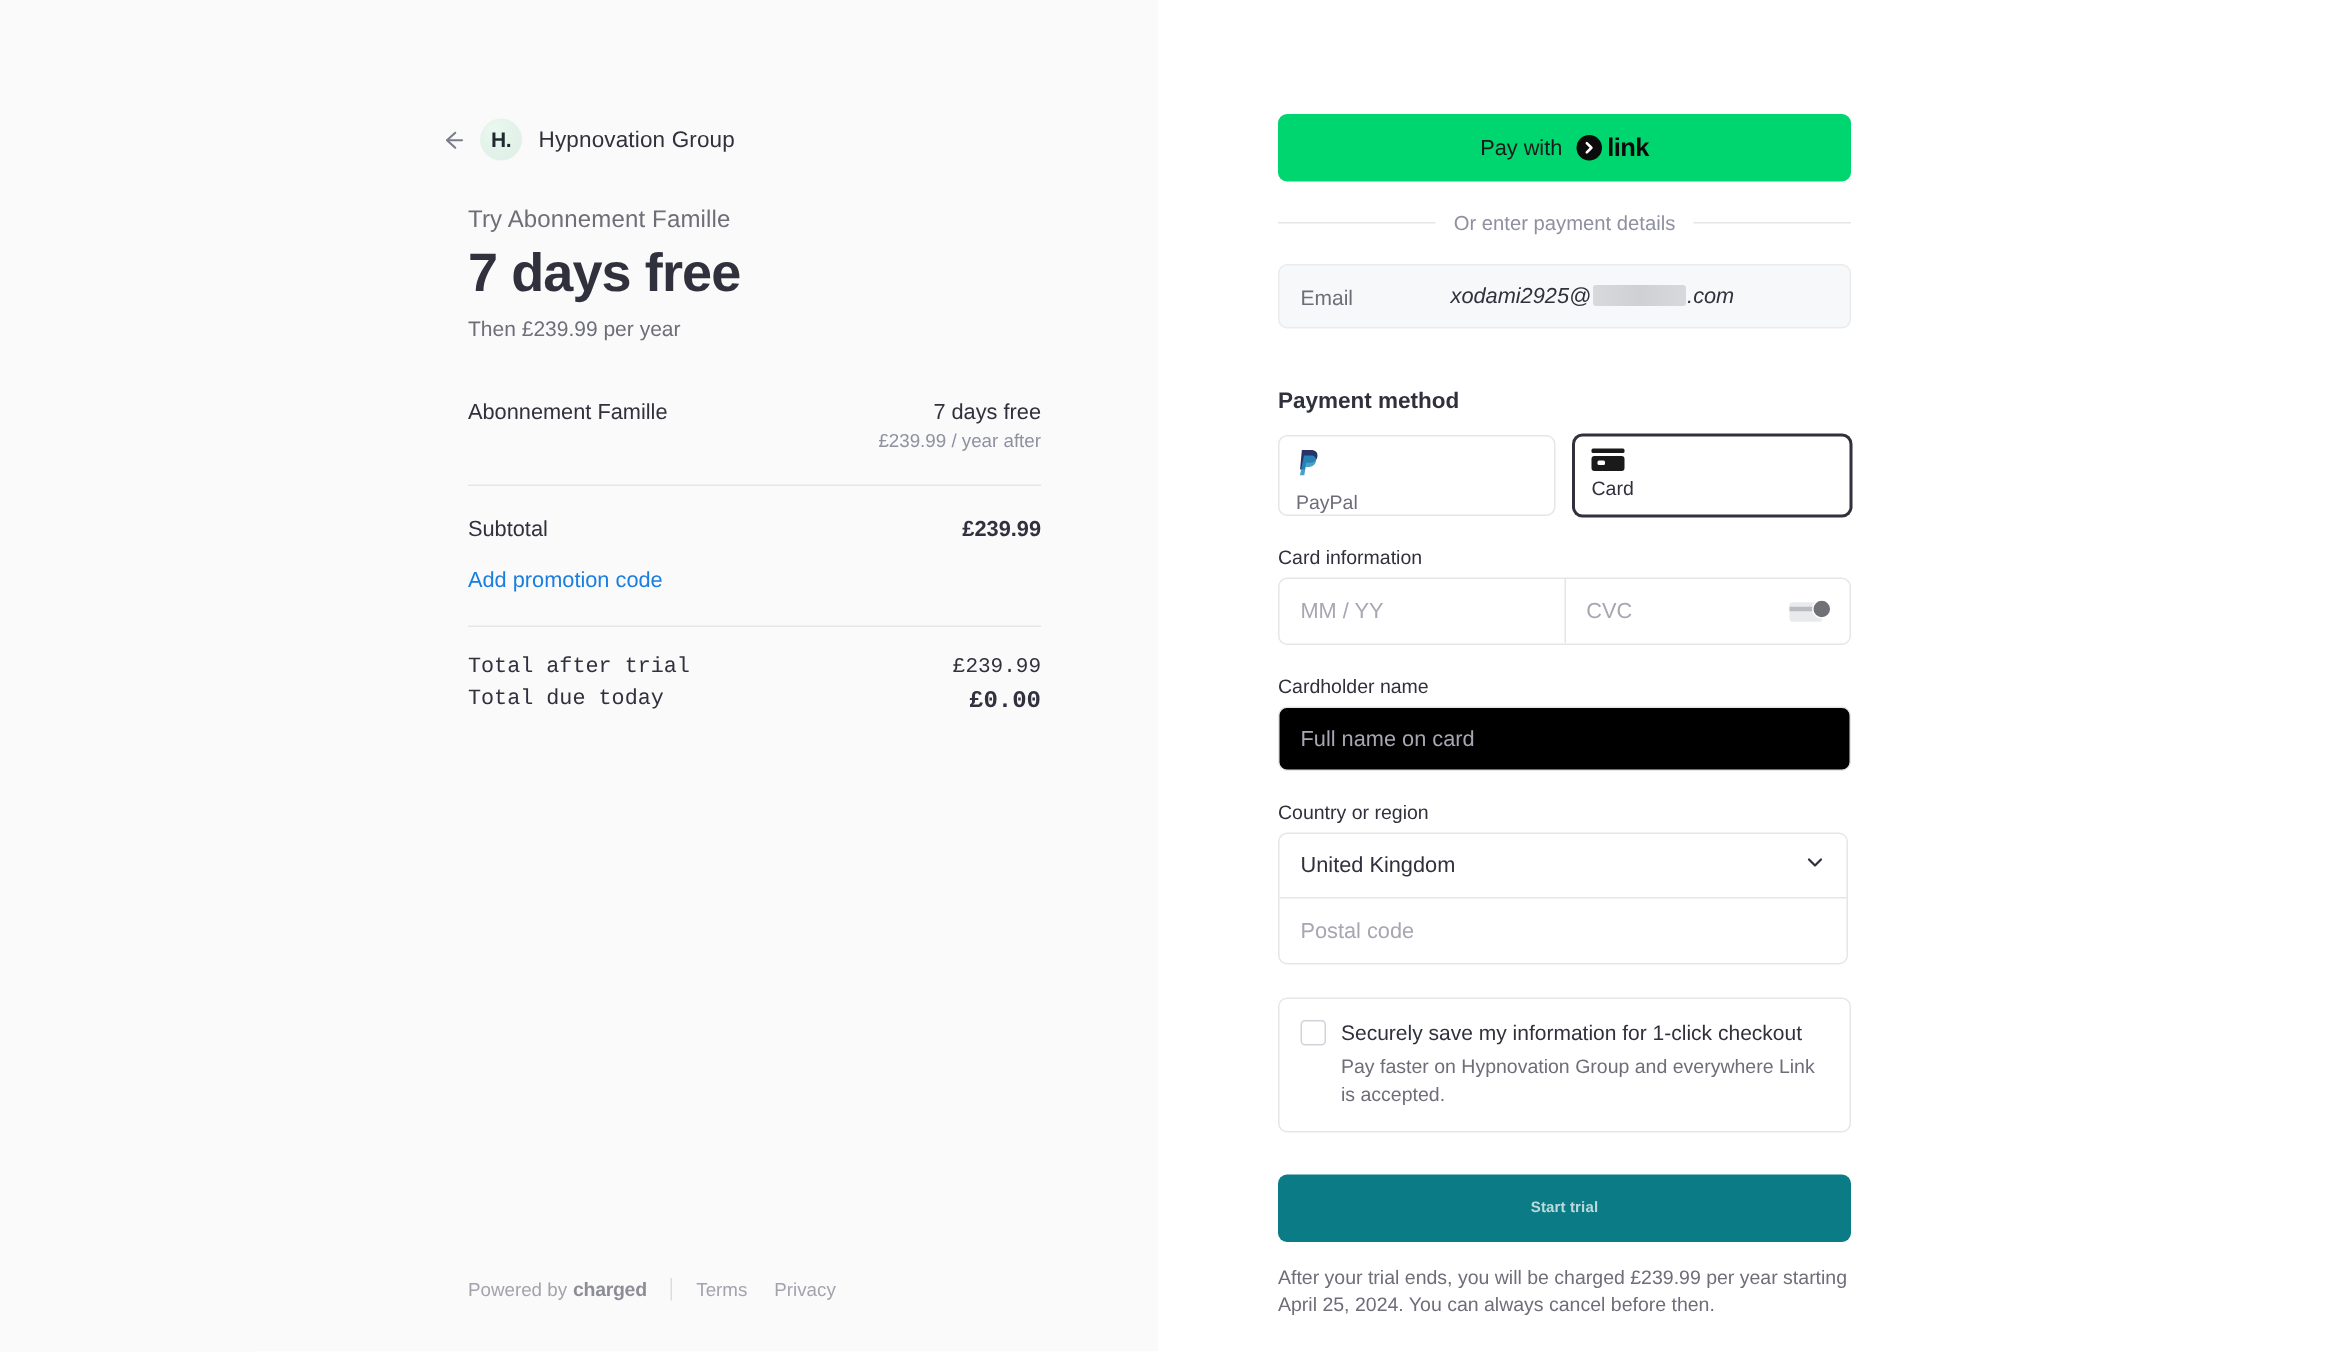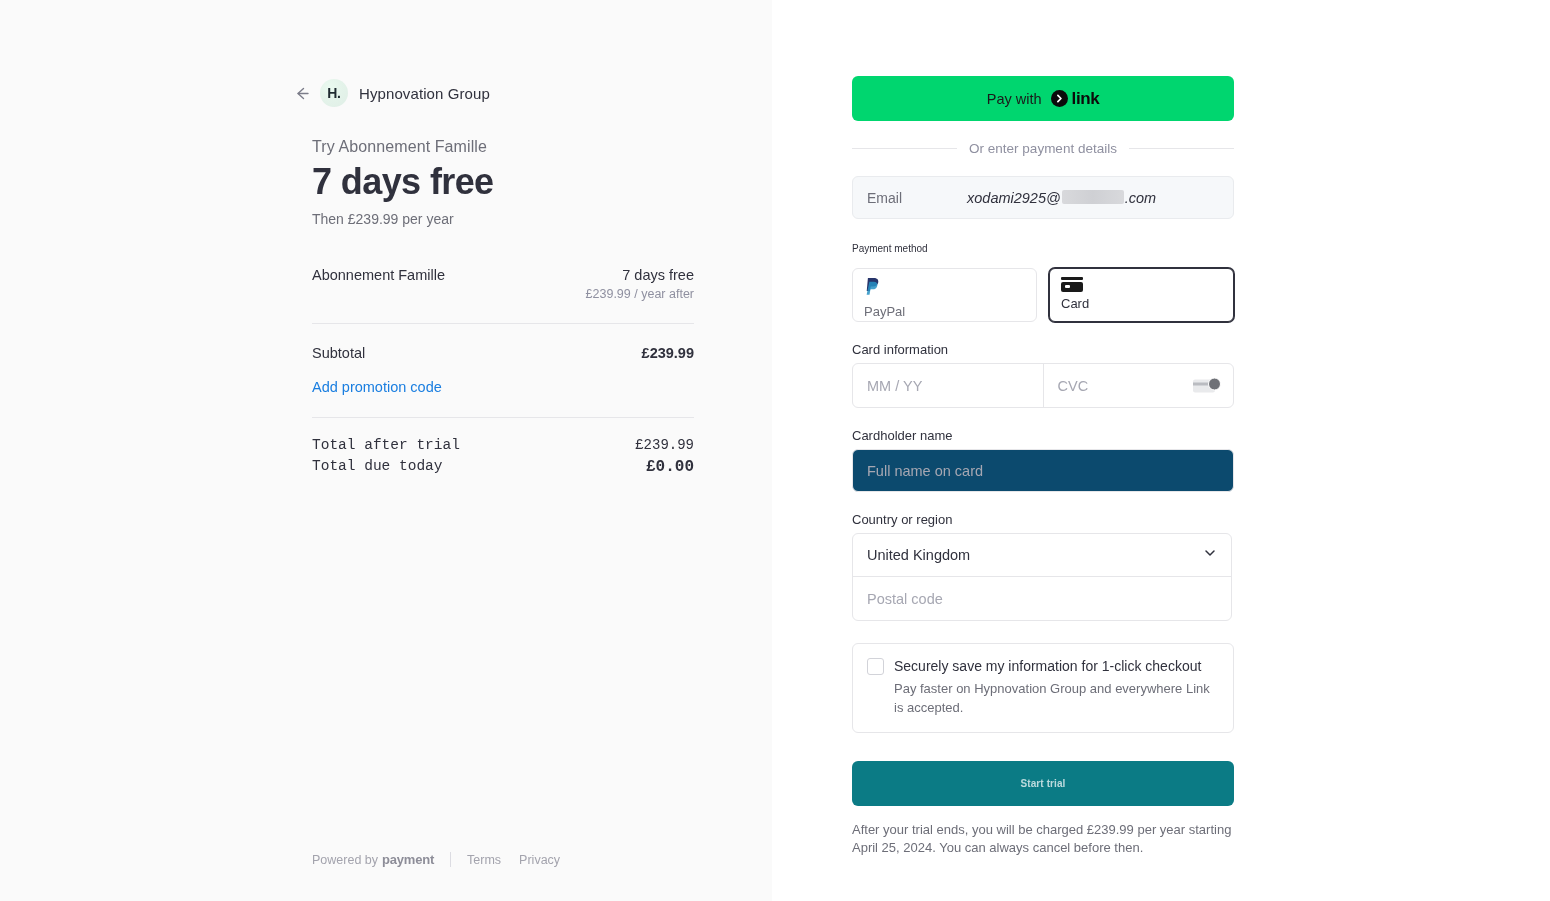--- a/index.html
+++ b/index.html
@@ -98,21 +98,21 @@
     display: flex; align-items: center; padding: 0 14px;
   }
   .email-label { font-size: 14px; color: #6d6e78; width: 100px; }
   .email-value { font-size: 14.5px; color: #30313d; display: flex; align-items: flex-start; font-style: italic; }
   .redact {
     display: inline-block; width: 62px; height: 14px; border-radius: 2px;
     background: linear-gradient(90deg,#d8d9dc,#cfd0d4,#d8d9dc);
     margin: 0 1px; vertical-align: middle; filter: blur(.4px);
   }
 
-  .section-label { font-size: 10px; color: #30313d; margin-top: 24px; }
+  .section-label { font-size: 15px; color: #30313d; margin-top: 40px; font-weight: bold; }
   .field-label { font-size: 13px; color: #30313d; margin-top: 20px; margin-bottom: 6px; }
 
   .pm-tabs { display: flex; gap: 12px; margin-top: 14px; }
   .pm-tab {
     width: 186px; height: 54px; border-radius: 6px; border: 1px solid #e6e6e9;
     background: #fff; padding: 8px 11px 0 11px; cursor: pointer; position: relative;
   }
   .pm-tab.active { border: 1px solid #30313d; box-shadow: 0 0 0 1px #30313d; }
   .pm-tab .pm-name { font-size: 13px; color: #30313d; margin-top: 4px; }
   .pm-tab:not(.active) .pm-name { color: #6d6e78; }
@@ -142,21 +142,21 @@
   .brand.disc { background: #fff; border: 1px solid #e4e4e8; position: relative; }
   .brand.disc span { font-size: 5.5px; font-weight: 700; color: #231f20; letter-spacing: -.1px; }
   .brand.disc .arc { position: absolute; right: 0; bottom: 0; width: 16px; height: 7px; background: #f47216; border-top-left-radius: 14px; }
   .cvc-glyph { position: absolute; right: 12px; top: 50%; transform: translateY(-50%); width: 28px; height: 17px; }
   .cvc-glyph .cg-card { position: absolute; left: 0; top: 2px; width: 22px; height: 13px; background: #e9eaec; border-radius: 2px; }
   .cvc-glyph .cg-stripe { position: absolute; left: 0; top: 5px; width: 22px; height: 3px; background: #babcc1; }
   .cvc-glyph .cg-dot { position: absolute; right: 0; top: 0; width: 13px; height: 13px; border-radius: 50%; background: #6f7177; border: 1px solid #fff; }
 
   .text-field {
     width: 382px; height: 43px; border: 1px solid #e6e6e9; border-radius: 6px;
-    display: flex; align-items: center; padding: 0 14px; background: #0c4a6e;
+    display: flex; align-items: center; padding: 0 14px; background: #000000;
   }
   .country-box { width: 380px; border: 1px solid #e6e6e9; border-radius: 6px; overflow: hidden; background:#fff; }
   .country-sel {
     height: 43px; display: flex; align-items: center; justify-content: space-between;
     padding: 0 14px; border-bottom: 1px solid #e6e6e9; cursor: pointer;
   }
   .country-sel .val { font-size: 14.5px; color: #30313d; }
   .postal { height: 43px; display: flex; align-items: center; padding: 0 14px; }
 
   .save-box {
@@ -235,21 +235,21 @@
             <div class="v">£0.00</div>
           </div>
         </div>
 
       </div>
     </div>
 
     <div class="footer">
       <div class="powered">
         <span>Powered by</span>
-        <span class="stripe-word">payment</span>
+        <span class="stripe-word">charged</span>
       </div>
       <div class="fdiv"></div>
       <div class="flink">Terms</div>
       <div class="flink">Privacy</div>
     </div>
   </div>
 
   <div class="right-pane">
     <div class="right-inner">
 

